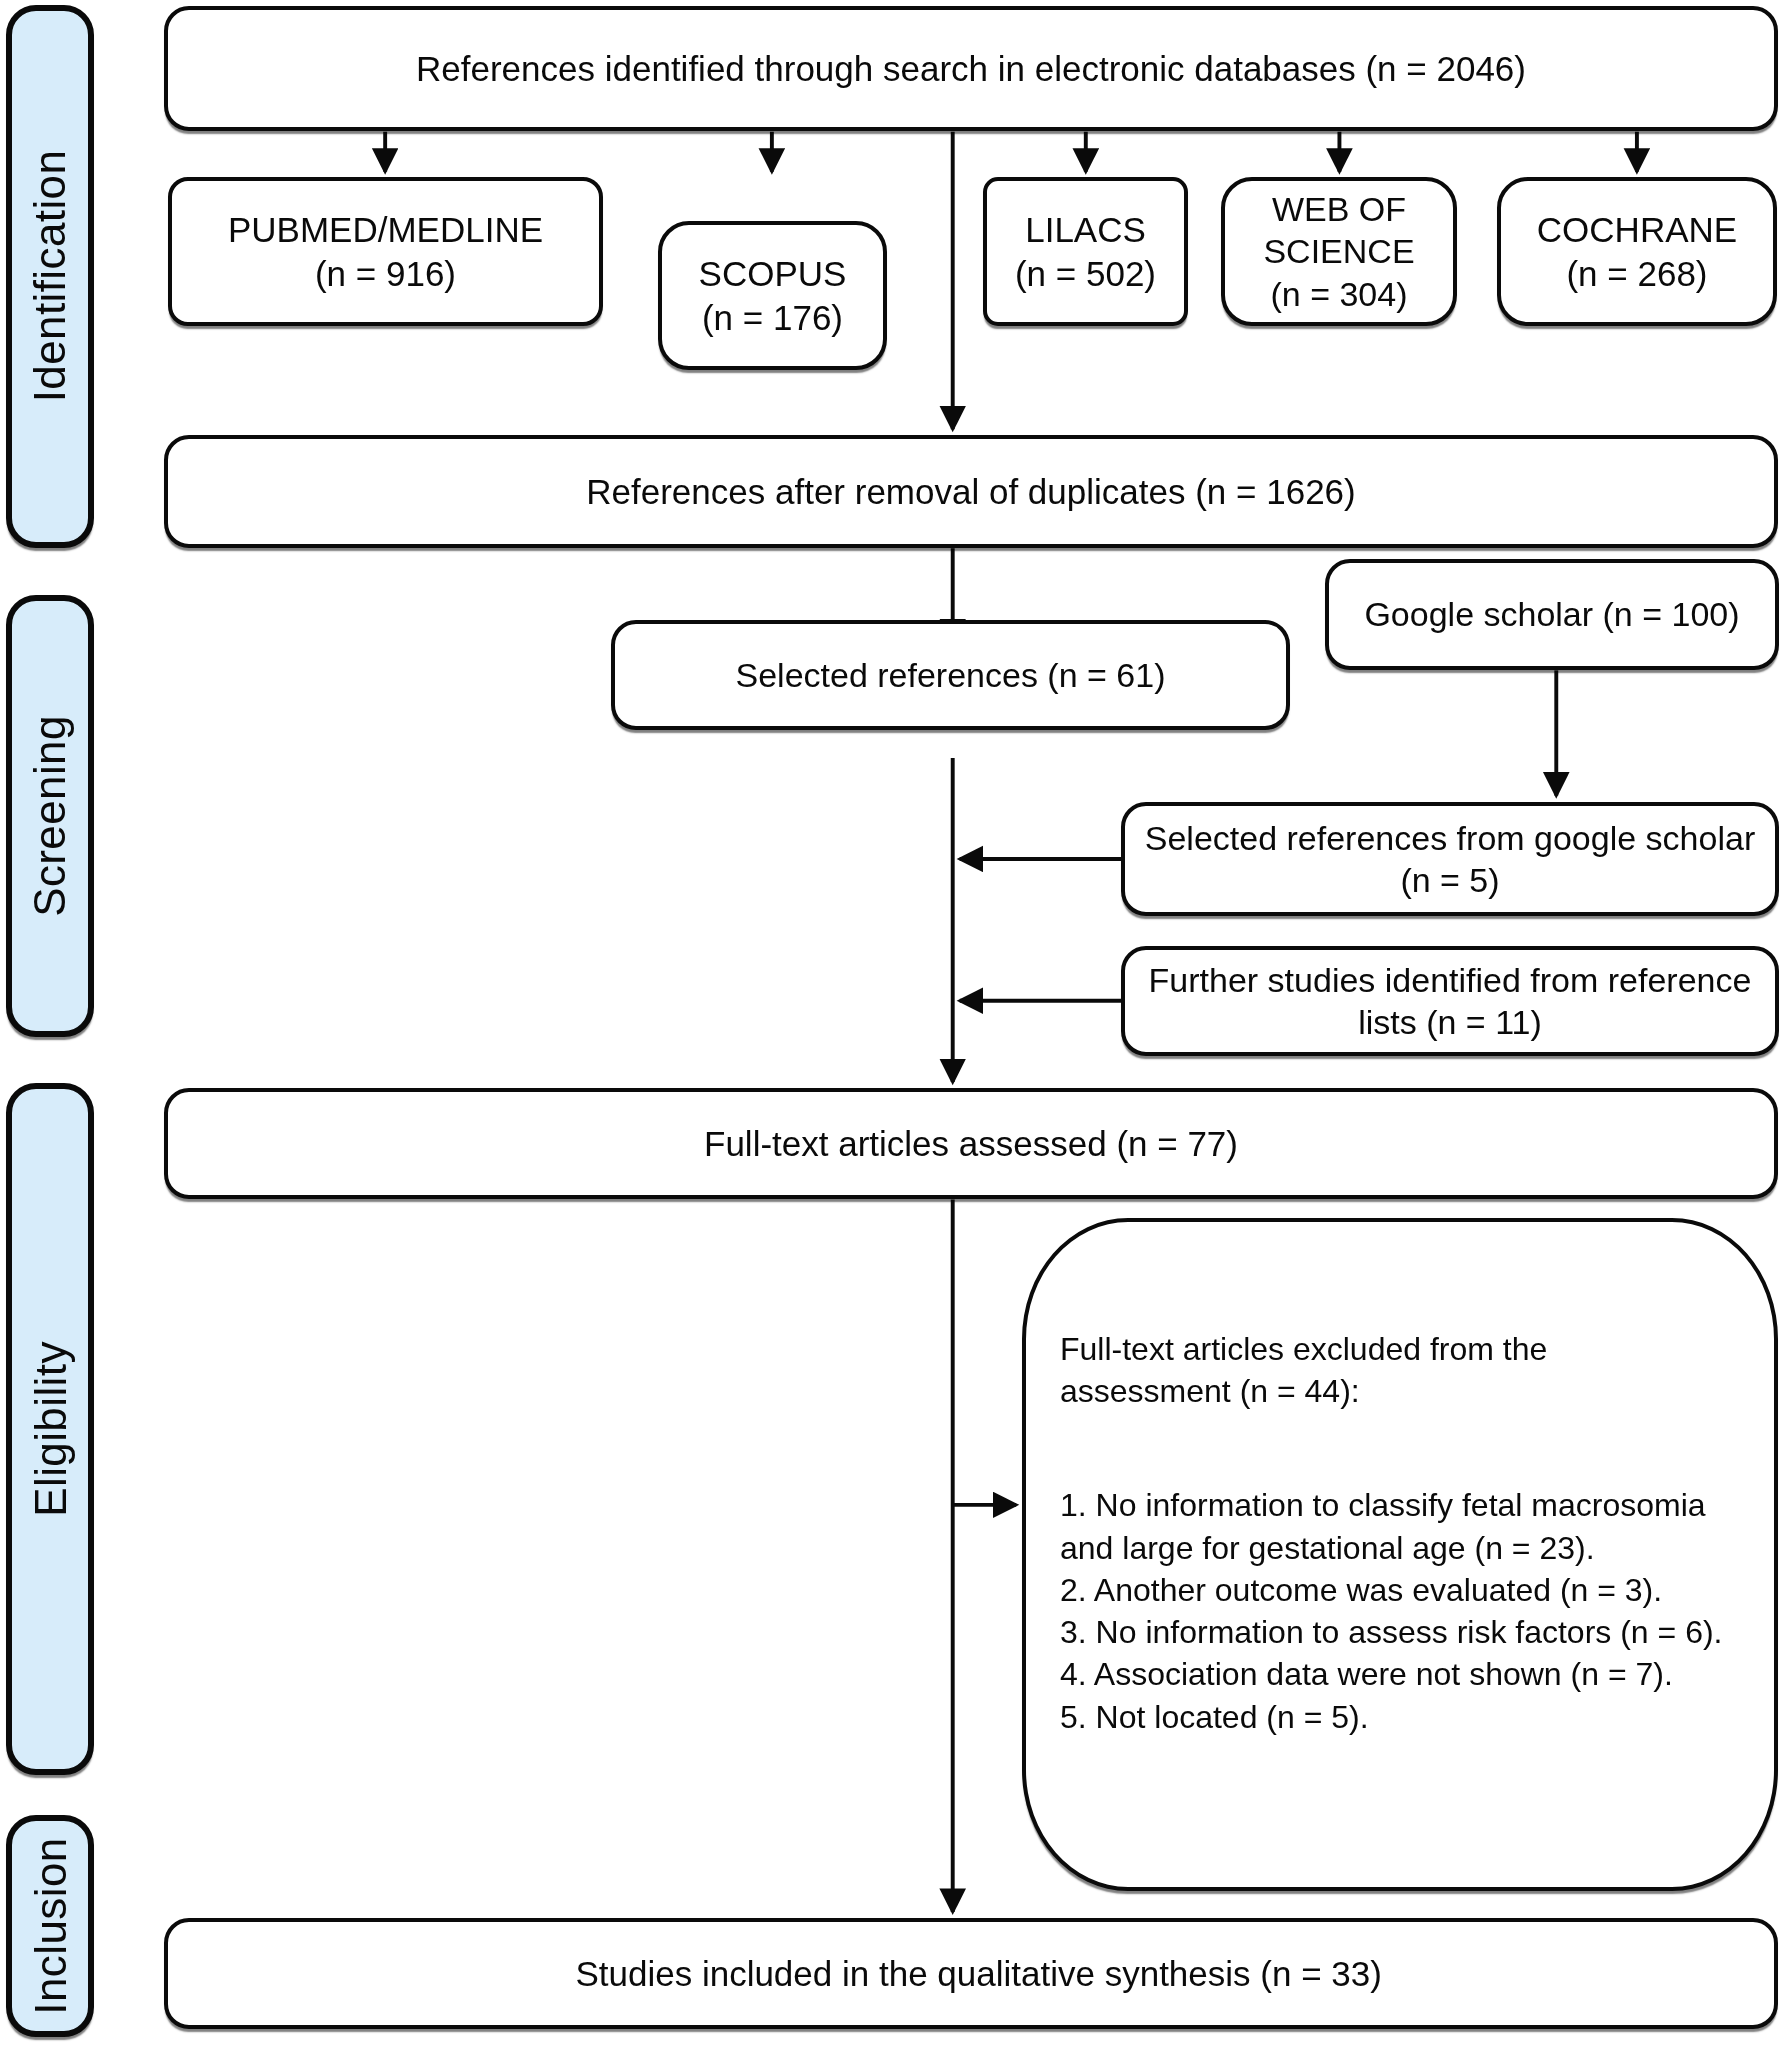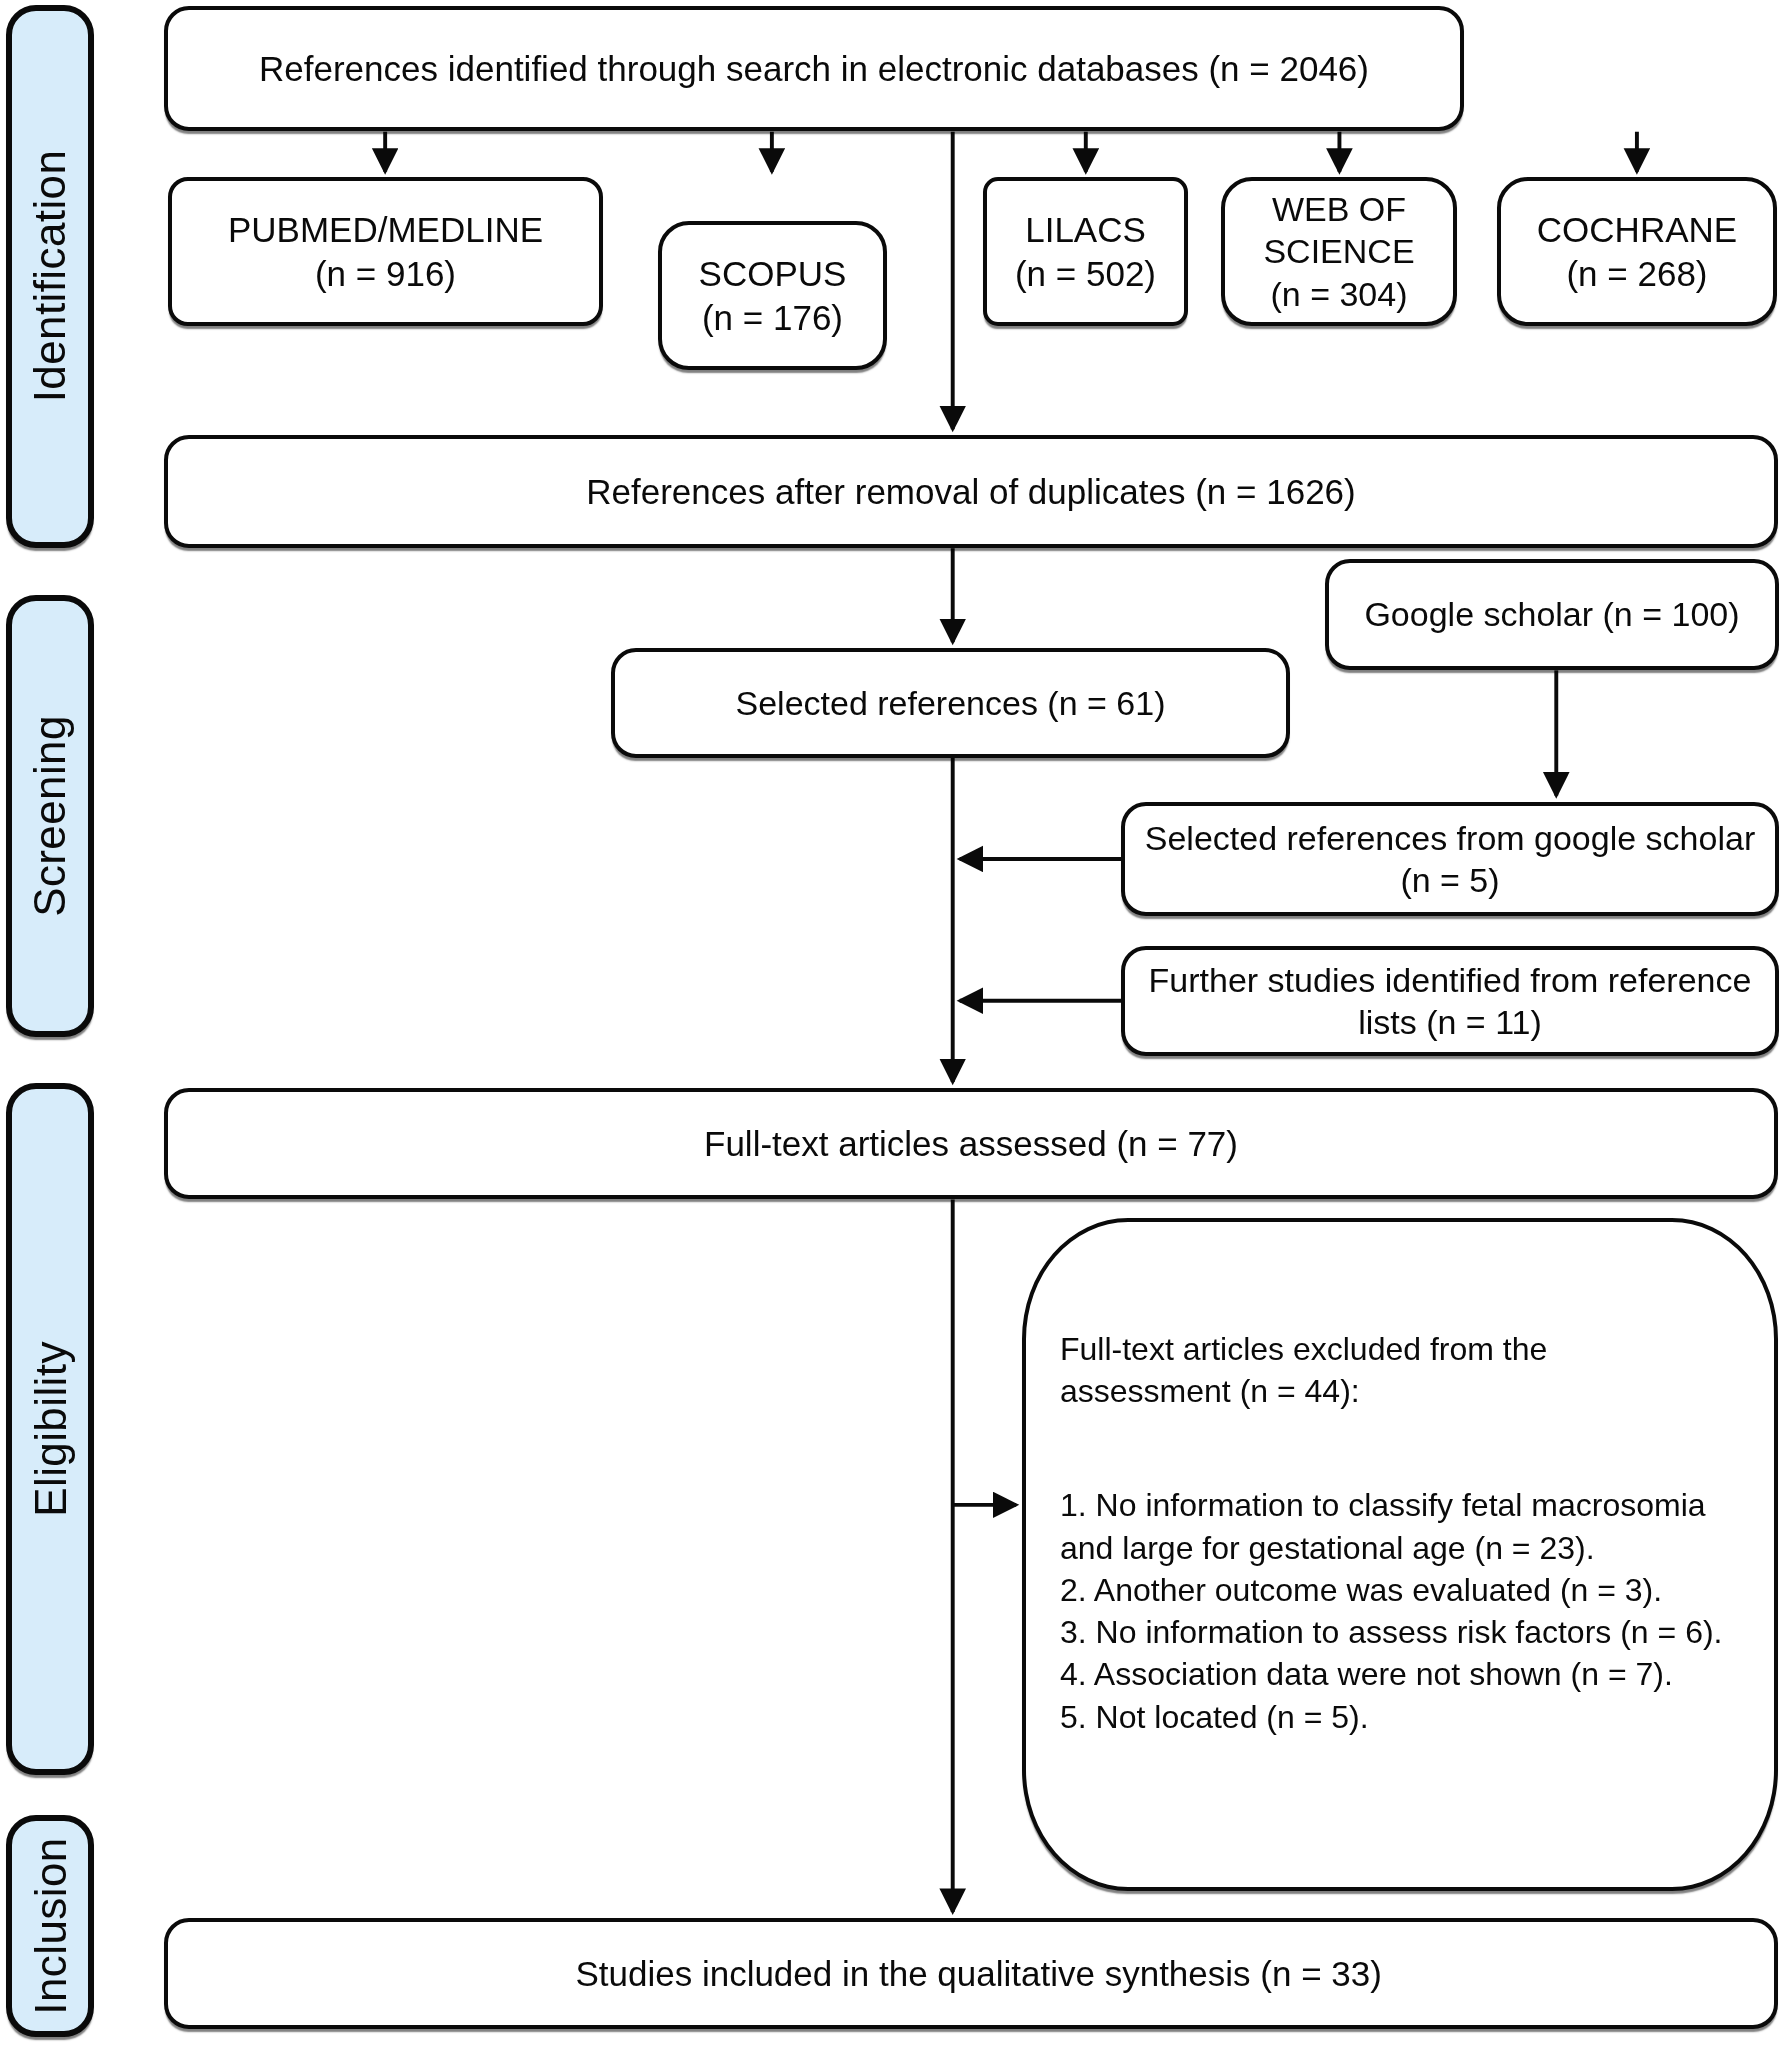--- a/index.html
+++ b/index.html
@@ -35,29 +35,29 @@
     box-sizing:border-box;
     display:flex;flex-direction:column;align-items:center;justify-content:center;
     text-align:center;
     font-size:35px;
     line-height:1.25;
     z-index:2;
     padding:6.3px 15.7px;
     box-shadow:0 3.9px 1.6px -1.6px rgba(0,0,0,0.5);
   }
   .node .count{display:block;}
-  .node-top      {left:164px;  top:6.3px;    width:1300px; height:125px;}
+  .node-top      {left:164px;  top:6.3px;    width:1614px; height:125px;}
   .node-pubmed   {left:168px;  top:177px;  width:435px;  height:149px; border-radius:20px;}
   .node-scopus   {left:658px;  top:177px;  width:229px;  height:149px; border-radius:31px;margin-top:44px;}
   .node-lilacs   {left:983px; top:177px;  width:205px;  height:149px; border-radius:15px;}
   .node-wos      {left:1221px; top:177px;  width:236px;  height:149px; border-radius:31px; font-size:34px;}
   .node-cochrane {left:1497px; top:177px;  width:280px;  height:149px; border-radius:31px;}
   .node-dup      {left:164px;  top:435px;  width:1614px; height:113px;}
   .node-google   {left:1325px; top:559px;  width:454px;  height:111px; font-size:34px;}
-  .node-selected {left:611px;  top:648px;  width:679px;  height:110px; font-size:34px;}
+  .node-selected {left:611px;  top:620px;  width:679px;  height:110px; font-size:34px;}
   .node-gsel     {left:1121px; top:802px; width:658px;  height:114px; font-size:34px;}
   .node-further  {left:1121px; top:946px; width:658px;  height:110px; font-size:34px;}
   .node-fulltext {left:164px;  top:1088px; width:1614px; height:111px;}
   .node-included {left:164px;  top:1918px; width:1614px; height:111px;padding-left:31px;}
   .node-excluded{
     left:1022px; top:1218px; width:756px; height:673px;
     border-radius:106px/121px;
     align-items:flex-start;justify-content:flex-start;
     text-align:left;
     padding:106px 20.4px 31px 34px;

